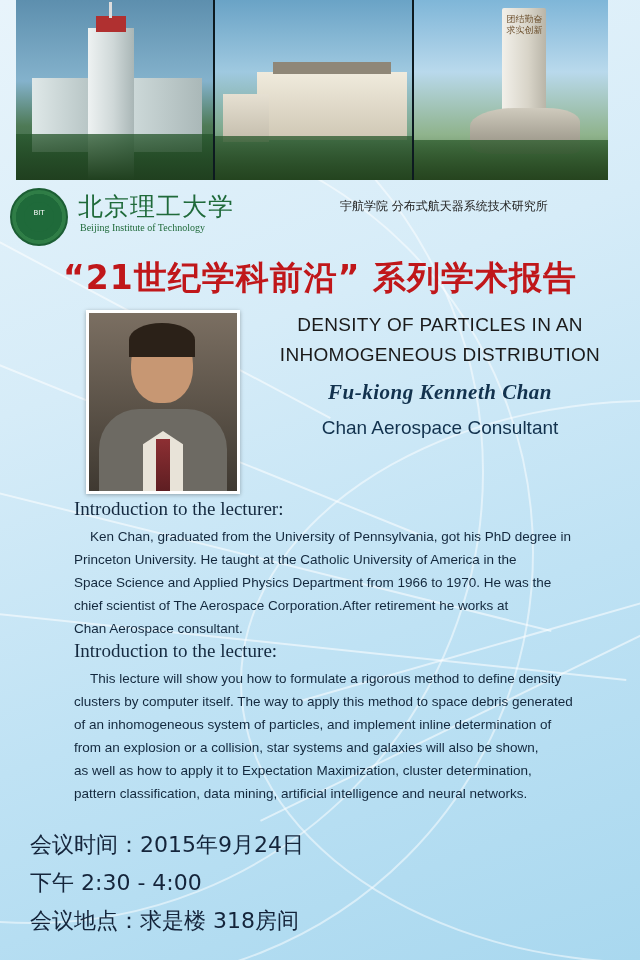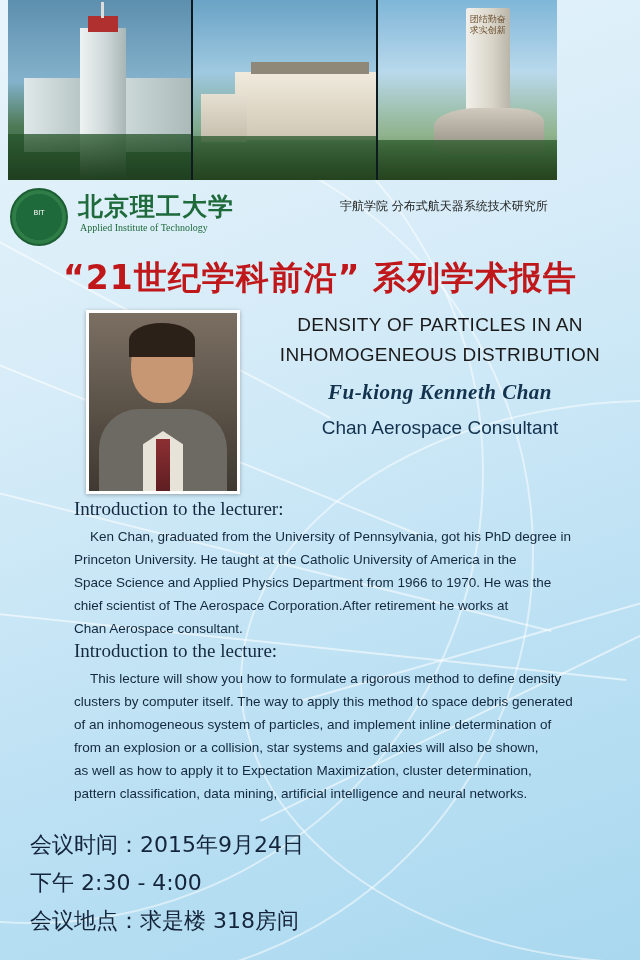--- a/index.html
+++ b/index.html
@@ -18,22 +18,22 @@
     position: relative;
     width: 640px;
     height: 960px;
     overflow: hidden;
     background: linear-gradient(160deg, #e8f4fb 0%, #d6ecf8 35%, #bfe2f4 65%, #a9d8ef 100%);
   }
 
   
   .banner {
     position: absolute;
-    top: 0; left: 8px;
-    width: 549px;
+    top: 0; left: 16px;
+    width: 592px;
     height: 180px;
     display: flex;
     background: #1b2a33;
     overflow: hidden;
     justify-content: center;
   }
   .banner-cell {
     position: relative;
     height: 180px;
     overflow: hidden;
@@ -145,21 +145,21 @@
     line-height: 8px;
     text-align: center;
     padding-top: 7px;
     box-sizing: border-box;
     font-family: "DejaVu Sans", sans-serif;
   }
   .uni-cn {
     position: absolute; left: 78px; top: 2px;
     font-family: "DejaVu Sans", sans-serif;
     font-size: 25px;
-    font-weight: bold;
+    font-weight: normal;
     color: #1f6a3a;
     letter-spacing: 1px;
   }
   .uni-en {
     position: absolute; left: 80px; top: 34px;
     font-size: 10px;
     color: #1f6a3a;
     font-family: "Liberation Serif", serif;
   }
   .dept {
@@ -326,21 +326,21 @@
     <div class="arc" style="left:-420px; top:-160px; width:900px; height:900px;"></div>
     <div class="arc" style="left:-330px; top:-60px; width:860px; height:860px;"></div>
     <div class="arc" style="left:240px; top:220px; width:820px; height:560px;"></div>
   </div>
 
   <div class="header">
     <div class="logo">
       <div class="logo-inner">BIT</div>
     </div>
     <div class="uni-cn">北京理工大学</div>
-    <div class="uni-en">Applied Institute of Technology</div>
+    <div class="uni-en">Beijing Institute of Technology</div>
     <div class="dept">宇航学院  分布式航天器系统技术研究所</div>
   </div>
 
   <div class="series-title">“21世纪学科前沿” 系列学术报告</div>
 
   <div class="portrait">
     <div class="p-bg"></div>
     <div class="p-body"></div>
     <div class="p-shirt"></div>
     <div class="p-tie"></div>

